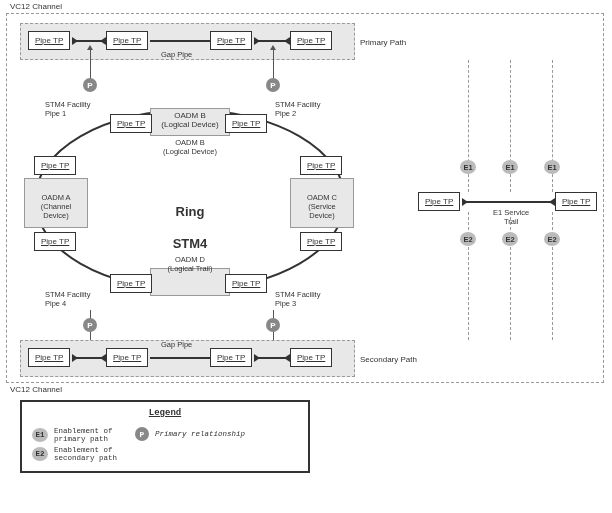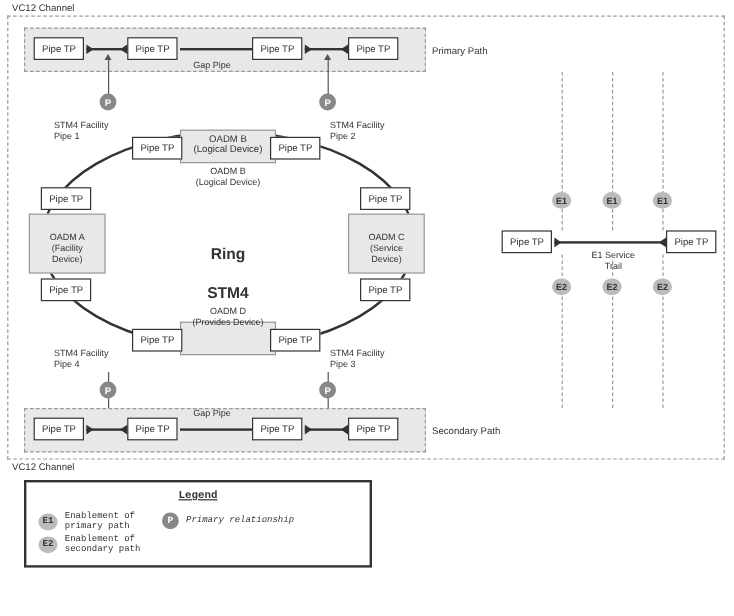--- a/index.html
+++ b/index.html
@@ -14,20 +14,21 @@
     color: #333;
   }
   .abs { position: absolute; }
   .pipe-tp {
     background: #fff;
     border: 1px solid #333;
     padding: 4px 6px;
     font-size: 8px;
     white-space: nowrap;
     text-align: center;
+    text-decoration: underline;
   }
   .oadm {
     background: #e8e8e8;
     border: 1px solid #999;
     font-size: 8px;
     text-align: center;
     padding: 2px;
   }
   .dashed-box {
     border: 1.5px dashed #999;
@@ -158,33 +159,33 @@
 
 <div class="abs oadm" style="left:150px; top:108px; width:80px; height:28px; white-space:pre-line;">OADM B
 (Logical Device)</div>
 <div class="abs label-sm" style="left:155px; top:138px; text-align:center; width:70px; white-space:pre-line;">OADM B
 (Logical Device)</div>
 <div class="abs pipe-tp" style="left:110px; top:114px;">Pipe TP</div>
 <div class="abs pipe-tp" style="left:225px; top:114px;">Pipe TP</div>
 
 <div class="abs oadm" style="left:24px; top:178px; width:64px; height:50px;"></div>
 <div class="abs label-sm" style="left:30px; top:193px; width:52px; text-align:center; white-space:pre-line;">OADM A
-(Facility Device)</div>
+(Channel Device)</div>
 <div class="abs pipe-tp" style="left:34px; top:156px;">Pipe TP</div>
 <div class="abs pipe-tp" style="left:34px; top:232px;">Pipe TP</div>
 
 <div class="abs oadm" style="left:290px; top:178px; width:64px; height:50px;"></div>
 <div class="abs label-sm" style="left:296px; top:193px; width:52px; text-align:center; white-space:pre-line;">OADM C
 (Service Device)</div>
 <div class="abs pipe-tp" style="left:300px; top:156px;">Pipe TP</div>
 <div class="abs pipe-tp" style="left:300px; top:232px;">Pipe TP</div>
 
 <div class="abs oadm" style="left:150px; top:268px; width:80px; height:28px;"></div>
 <div class="abs label-sm" style="left:155px; top:255px; text-align:center; width:70px; white-space:pre-line;">OADM D
-(Provides Device)</div>
+(Logical Trail)</div>
 <div class="abs pipe-tp" style="left:110px; top:274px;">Pipe TP</div>
 <div class="abs pipe-tp" style="left:225px; top:274px;">Pipe TP</div>
 
 <div class="abs center-title" style="left:155px; top:188px; width:70px;margin-top:48px;">STM4</div>
 <div class="abs center-title" style="left:155px; top:204px; width:70px;">Ring</div>
 
 <div class="abs label-sm" style="left:45px; top:290px; white-space:pre;">STM4 Facility
 Pipe 4</div>
 <div class="abs label-sm" style="left:275px; top:290px; white-space:pre;">STM4 Facility
 Pipe 3</div>

